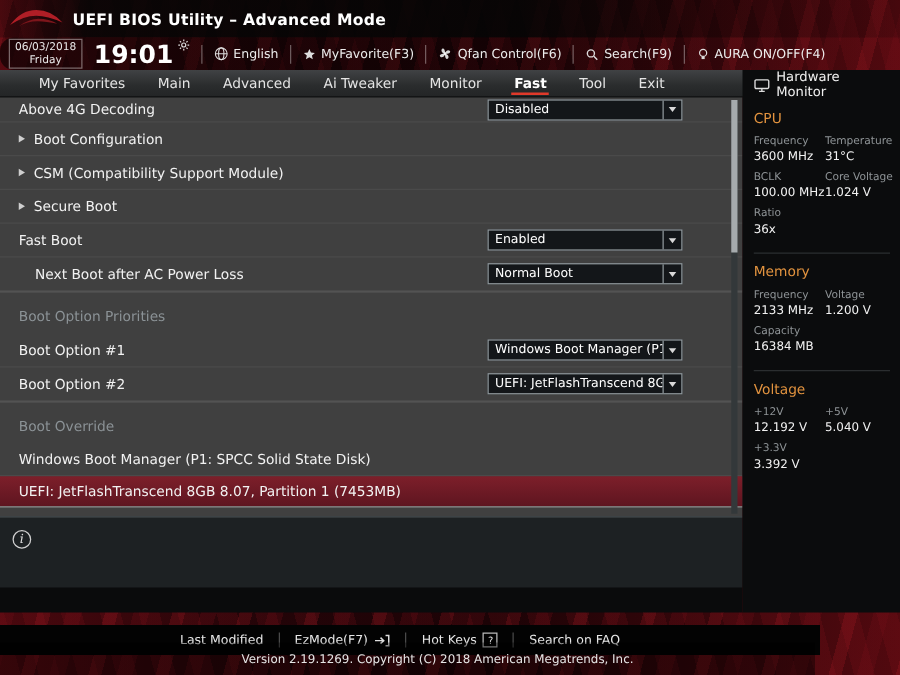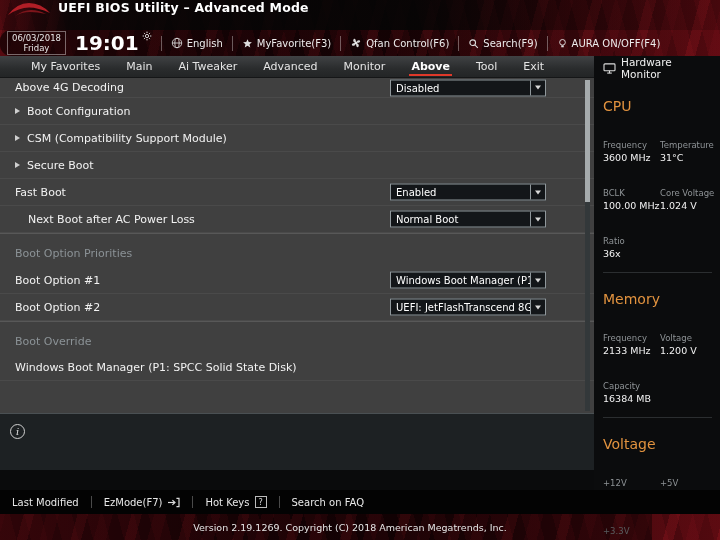--- a/index.html
+++ b/index.html
@@ -6,21 +6,21 @@
   body { background:#000; font-family:"DejaVu Sans","Liberation Sans",sans-serif; }
   .screen {
     position:relative; width:720px; height:540px; overflow:hidden; color:#fff;
     background-color:#1a0406;
     background-image:
       repeating-linear-gradient(105deg, rgba(190,30,40,0.20) 0 10px, rgba(0,0,0,0) 10px 22px, rgba(120,15,25,0.24) 22px 34px, rgba(0,0,0,0) 34px 52px),
       repeating-linear-gradient(75deg, rgba(150,20,30,0.16) 0 16px, rgba(0,0,0,0) 16px 30px),
       linear-gradient(90deg, #4a080e 0%, #230408 30%, #1c0306 55%, #3d070c 85%, #52090f 100%);
   }
   
-  .titlebar { position:absolute; top:0; left:0; width:720px; height:30px; display:flex; align-items:flex-start;
+  .titlebar { position:absolute; top:0; left:0; width:720px; height:30px; display:flex; align-items:center;
     background:linear-gradient(90deg, rgba(0,0,0,0.25) 0%, rgba(5,5,5,0.9) 10%, rgba(5,5,5,0.92) 58%, rgba(10,2,2,0.5) 78%, rgba(0,0,0,0.15) 100%); }
   .rog-logo { width:58px; display:flex; justify-content:center; align-items:center; }
   .title { font-size:12.5px; font-weight:bold; letter-spacing:0.2px; }
   
   .clockbar { position:absolute; top:30px; left:0; width:720px; height:26px; display:flex; align-items:center; gap:9px; padding-left:7px;
     background:linear-gradient(90deg, rgba(0,0,0,0.60), rgba(0,0,0,0.42) 40%, rgba(0,0,0,0.18) 72%, rgba(0,0,0,0));border-radius:11px; }
   .datebox { border:1px solid rgba(255,255,255,0.4); padding:1px 4px; text-align:center; font-size:8.5px; line-height:1.2; color:#e9e9e9; }
   .time { font-size:20px; font-weight:bold; line-height:1; display:flex; align-items:flex-start; gap:3px; }
   .gearbtn { margin-top:-2px; cursor:pointer; }
   .vsep { width:1px; height:15px; background:rgba(255,255,255,0.35); }
@@ -48,28 +48,28 @@
   .darrow { width:15px; align-self:stretch; display:flex; align-items:center; justify-content:center; border-left:1px solid #8f979b; }
   .tri { width:0; height:0; border-left:3.5px solid transparent; border-right:3.5px solid transparent; border-top:4.5px solid #d8d8d8; }
   .scroll-track { position:absolute; top:24px; left:585px; width:5px; height:331px; background:#33383a; cursor:pointer; }
   .scroll-thumb { position:absolute; top:0; left:0; width:5px; height:122px; background:#a6abad; cursor:pointer; }
   .infopanel { position:absolute; top:357px; left:0; width:594px; height:57px; background:#1d2123; border-top:1px solid #4a5053; }
   .info-i { position:absolute; top:10px; left:10px; width:15px; height:15px; border:1px solid #d0d0d0; border-radius:50%;
     display:flex; align-items:center; justify-content:center; font-size:10px; font-style:italic; color:#e0e0e0; font-family:"DejaVu Serif",serif; }
   
   .sidebar { position:absolute; top:56px; left:594px; width:126px; height:434px; background:#0b0c0d; padding:0 8px 0 9px; }
   .hw-header { display:flex; align-items:center; gap:5px; height:24px; font-size:10.5px; color:#f0f0f0; }
-  .hw-title { font-size:14px; color:#e2933f; margin-top:18px; }
+  .hw-title { font-size:11px; color:#e2933f; margin-top:8px; }
   .hw-grid { display:grid; grid-template-columns:57px auto; margin-top:1px; }
-  .hl { font-size:8.5px; color:#8e9396; margin-top:25px; white-space:nowrap; }
+  .hl { font-size:8.5px; color:#8e9396; margin-top:6px; white-space:nowrap; }
   .hv { font-size:9.5px; color:#f2f2f2; margin-top:2px; white-space:nowrap; }
   .hw-div { height:1px; background:#2b2e30; margin-top:13px; }
   
-  .bottombar { position:absolute; top:490px; left:0; width:720px; height:24px; background:#030303; display:flex; align-items:center;
-    justify-content:flex-start; padding-right:16px; font-size:10px; color:#e8e8e8; }
+  .bottombar { position:absolute; top:500px; left:0; width:656px; height:24px; background:#030303; display:flex; align-items:center;
+    justify-content:center; padding-right:16px; font-size:10px; color:#e8e8e8; }
   .bitem { display:flex; align-items:center; gap:5px; padding:0 12px; cursor:pointer; white-space:nowrap; }
   .bsep { width:1px; height:12px; background:#4a4a4a; }
   .qbox { width:12px; height:12px; border:1px solid #bbb; display:flex; align-items:center; justify-content:center; font-size:8px; color:#ddd; }
   .versionbar { position:absolute; top:514px; left:0; width:652px; height:26px; display:flex; align-items:center; justify-content:center;
     font-size:9.5px; color:#e6e6e6; background:rgba(0,0,0,0.38);padding-left:48px; }
   svg { display:block; }
 </style>
 </head>
 <body>
 
@@ -163,24 +163,24 @@
         </span>
       <span>AURA ON/OFF(F4)</span>
     </div>
   </div>
 
   <div class="mainleft">
 
     <div class="menubar">
       <span class="tab">My Favorites</span>
       <span class="tab">Main</span>
+      <span class="tab">Advanced</span>
       <span class="tab">Ai Tweaker</span>
-      <span class="tab">Advanced</span>
       <span class="tab">Monitor</span>
-      <span class="tab active">Above</span>
+      <span class="tab active">Fast</span>
       <span class="tab">Tool</span>
       <span class="tab">Exit</span>
     </div>
 
     <div class="content">
 
       <div class="row first">
         <span class="rlabel">Above 4G Decoding</span>
         <div class="dropdown">
           <span class="dval">Disabled</span>
@@ -250,20 +250,23 @@
       </div>
 
       <div class="row section">
         <span class="sec-label">Boot Override</span>
       </div>
 
       <div class="row textrow">
         <span class="rlabel">Windows Boot Manager (P1: SPCC Solid State Disk)</span>
       </div>
 
+      <div class="row highlight">
+        <span class="rlabel">UEFI: JetFlashTranscend 8GB 8.07, Partition 1 (7453MB)</span>
+      </div>
 
     </div>
 
     <div class="scroll-track">
       <div class="scroll-thumb"></div>
     </div>
 
     <div class="infopanel">
       <div class="info-i">i</div>
     </div>

